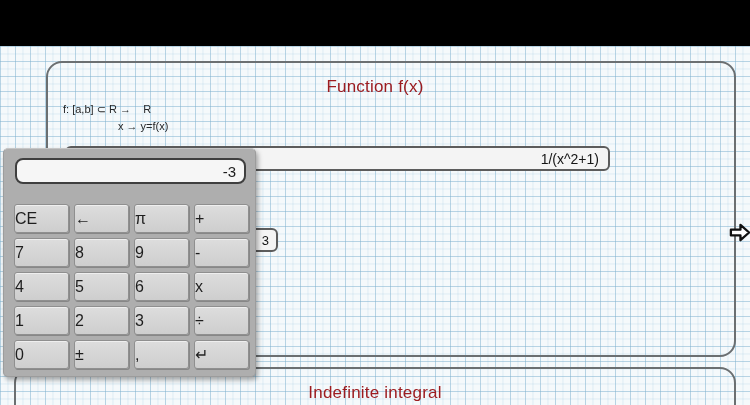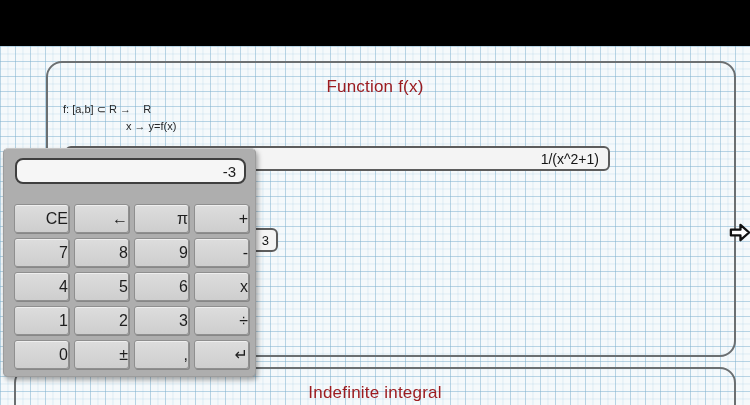--- a/index.html
+++ b/index.html
@@ -26,21 +26,21 @@
 
   .panel-title{
     position:absolute;left:0;width:750px;text-align:center;
     font-size:17px;color:#9c1c20;z-index:2;letter-spacing:.2px;
   }
   .title-function{top:77px;}
   .title-integral{top:383px;}
 
   .mapping{position:absolute;z-index:2;color:#26282a;font-size:11px;white-space:pre;}
   .mapping-line1{left:63px;top:103px;text-align:right;}
-  .mapping-line2{left:126px;top:120px;}
+  .mapping-line2{left:118px;top:120px;}
 
   .text-field{
     position:absolute;z-index:2;box-sizing:border-box;
     background:#f4f4f4;border:2px solid #5c5c5c;border-radius:6px;
     font-family:Liberation Sans, sans-serif;color:#151515;
     text-align:right;outline:none;
   }
   .function-input{left:65px;top:146px;width:545px;height:25px;font-size:14px;padding:0 9px 0 4px;}
   .b-input{left:200px;top:228px;width:78px;height:24px;font-size:13px;padding:0 7px 0 4px;}
 
@@ -58,21 +58,21 @@
   }
   .calc-keys{
     position:absolute;left:10px;top:55px;
     display:grid;grid-template-columns:repeat(4,55px);grid-auto-rows:29px;gap:5px;
   }
   .key{
     box-sizing:border-box;border:1px solid #8f8f8f;border-radius:3px;
     background:linear-gradient(#dddddd,#cecece);
     box-shadow:1px 1px 0 #878787, inset 0 1px 0 #efefef;
     font-family:"Liberation Sans",sans-serif;font-size:16px;color:#1e1e1e;
-    padding:0;line-height:27px;text-align:right;cursor:pointer;
+    padding:0;line-height:27px;text-align:left;cursor:pointer;
   }
 
   .next-arrow{position:absolute;left:728px;top:221px;width:23px;height:23px;z-index:5;cursor:pointer;}
 </style>
 </head>
 <body>
 
 <div class="screen">
 
   <div class="grid-bg"></div>

